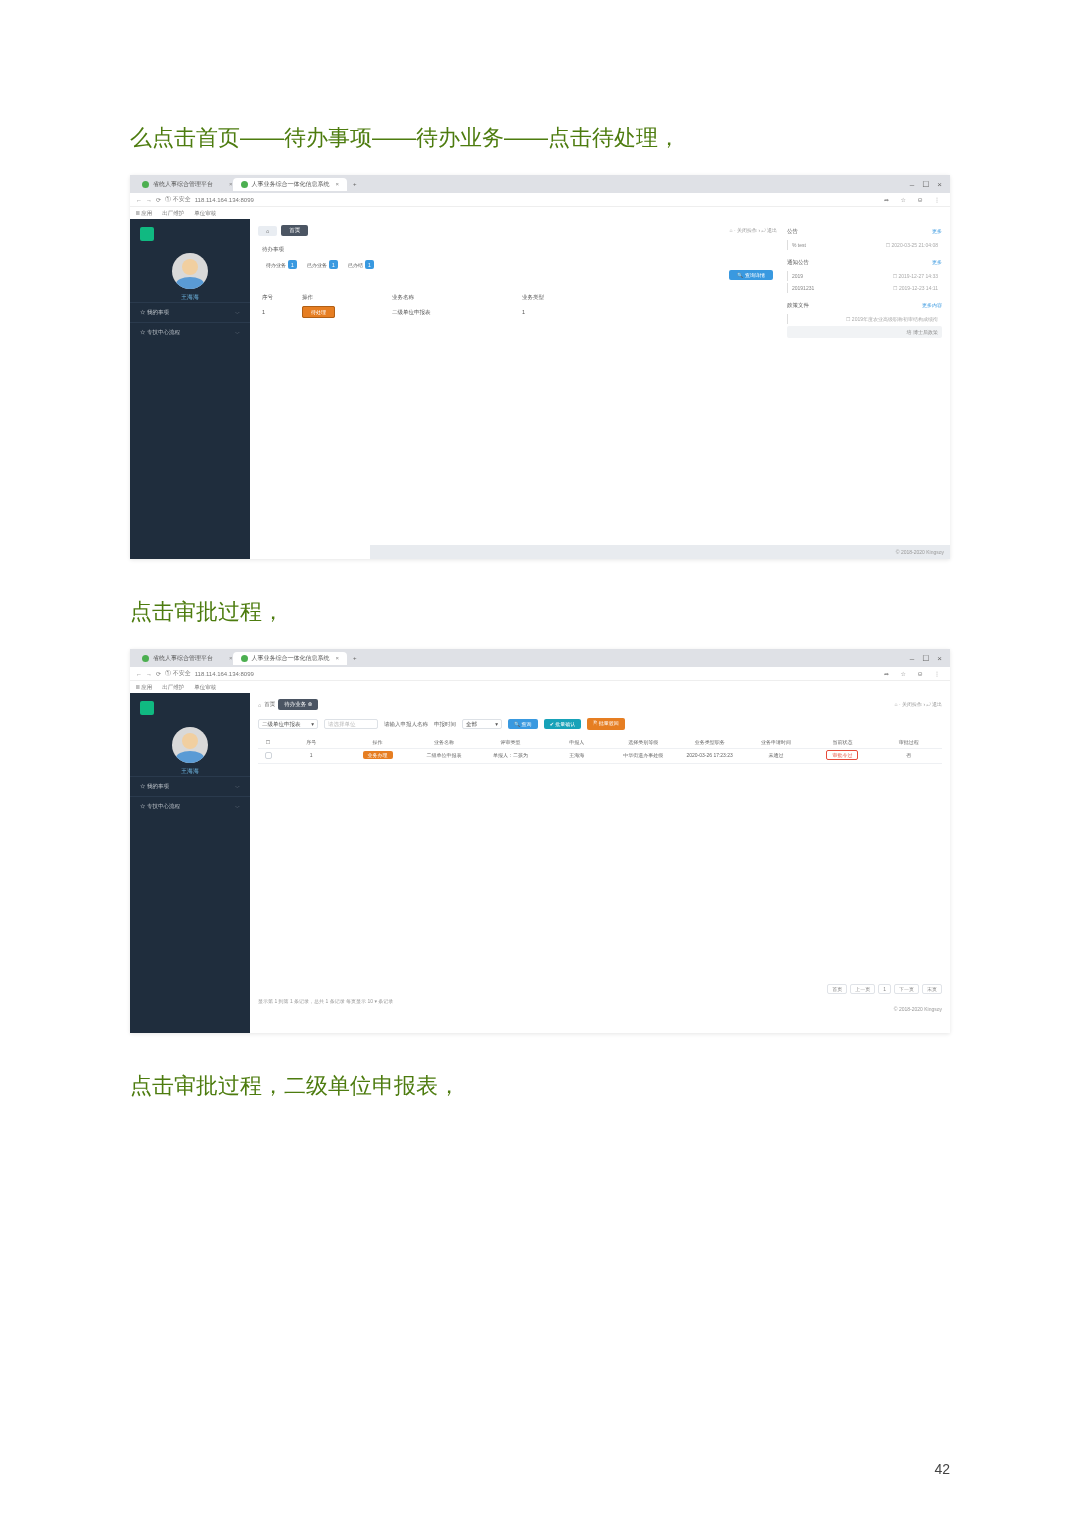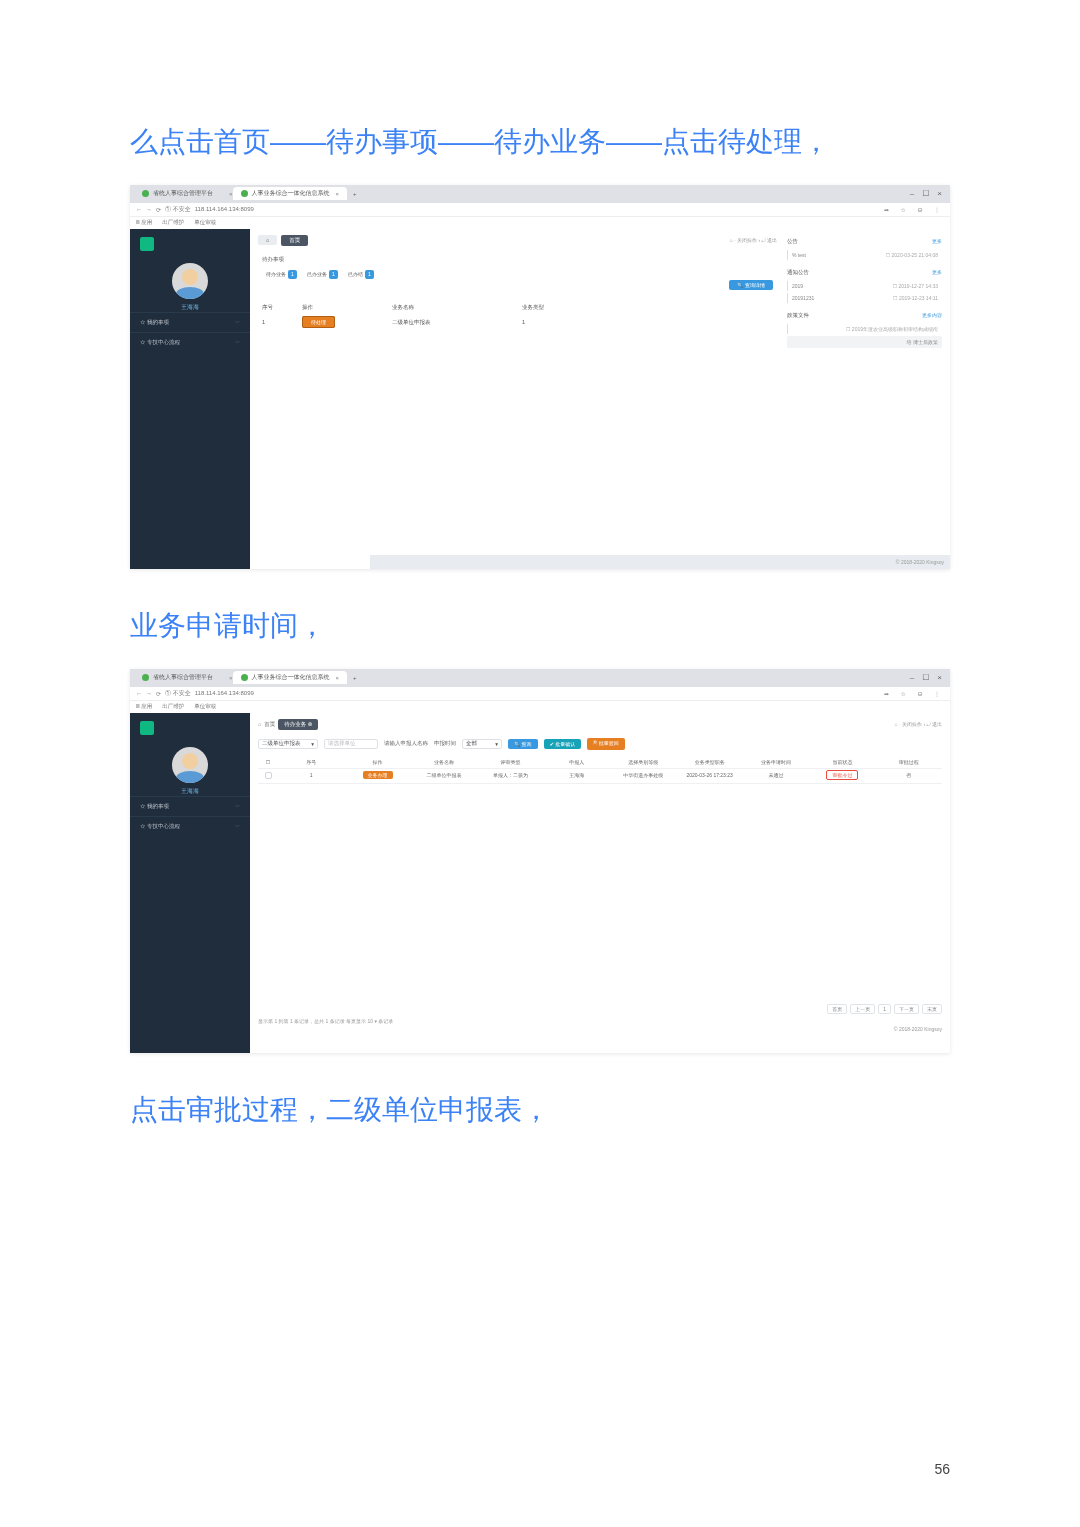--- a/index.html
+++ b/index.html
@@ -7,22 +7,22 @@
       width: 1080px;
       height: 1527px;
       background: #fff;
       font-family: "Microsoft YaHei", sans-serif;
       position: relative;
     }
     .page-container {
       padding: 120px 130px 40px 130px;
     }
     .instruction {
-      font-size: 28px;
-      color: #3b82f6;
+      font-size: 22px;
+      color: #4d7c0f;
       margin-bottom: 20px;
       line-height: 1.6;
     }
 
     
     .browser-window {
       width: 100%;
       margin-bottom: 35px;
       box-shadow: 0 1px 4px rgba(0,0,0,0.1);
     }
@@ -412,21 +412,21 @@
             <span class="date">☐ 2019年度农业高级职称初审结构成绩衔</span>
           </div>
           <div class="rp-card">培 博士后政策</div>
         </div>
 
         <div class="footer-bar">© 2018-2020 Kingsoy</div>
       </div>
     </div>
   </div>
 
-  <div class="instruction">业务申请时间，</div>
+  <div class="instruction">点击审批过程，</div>
 
   <div class="browser-window">
 
     <div class="tab-bar">
       <div class="tab inactive">
         <span class="tab-ico"></span>
         <span>省统人事综合管理平台</span>
       </div>
       <span class="tab-close">×</span>
       <div class="tab">
@@ -541,13 +541,13 @@
         <div class="result-info">显示第 1 到第 1 条记录，总共 1 条记录 每页显示  10 ▾  条记录</div>
         <div class="footer2">© 2018-2020 Kingsoy</div>
       </div>
     </div>
   </div>
 
   <div class="instruction">点击审批过程，二级单位申报表，</div>
 
 </div>
 
-<div class="page-number">56</div>
+<div class="page-number">42</div>
 
 </body></html>

